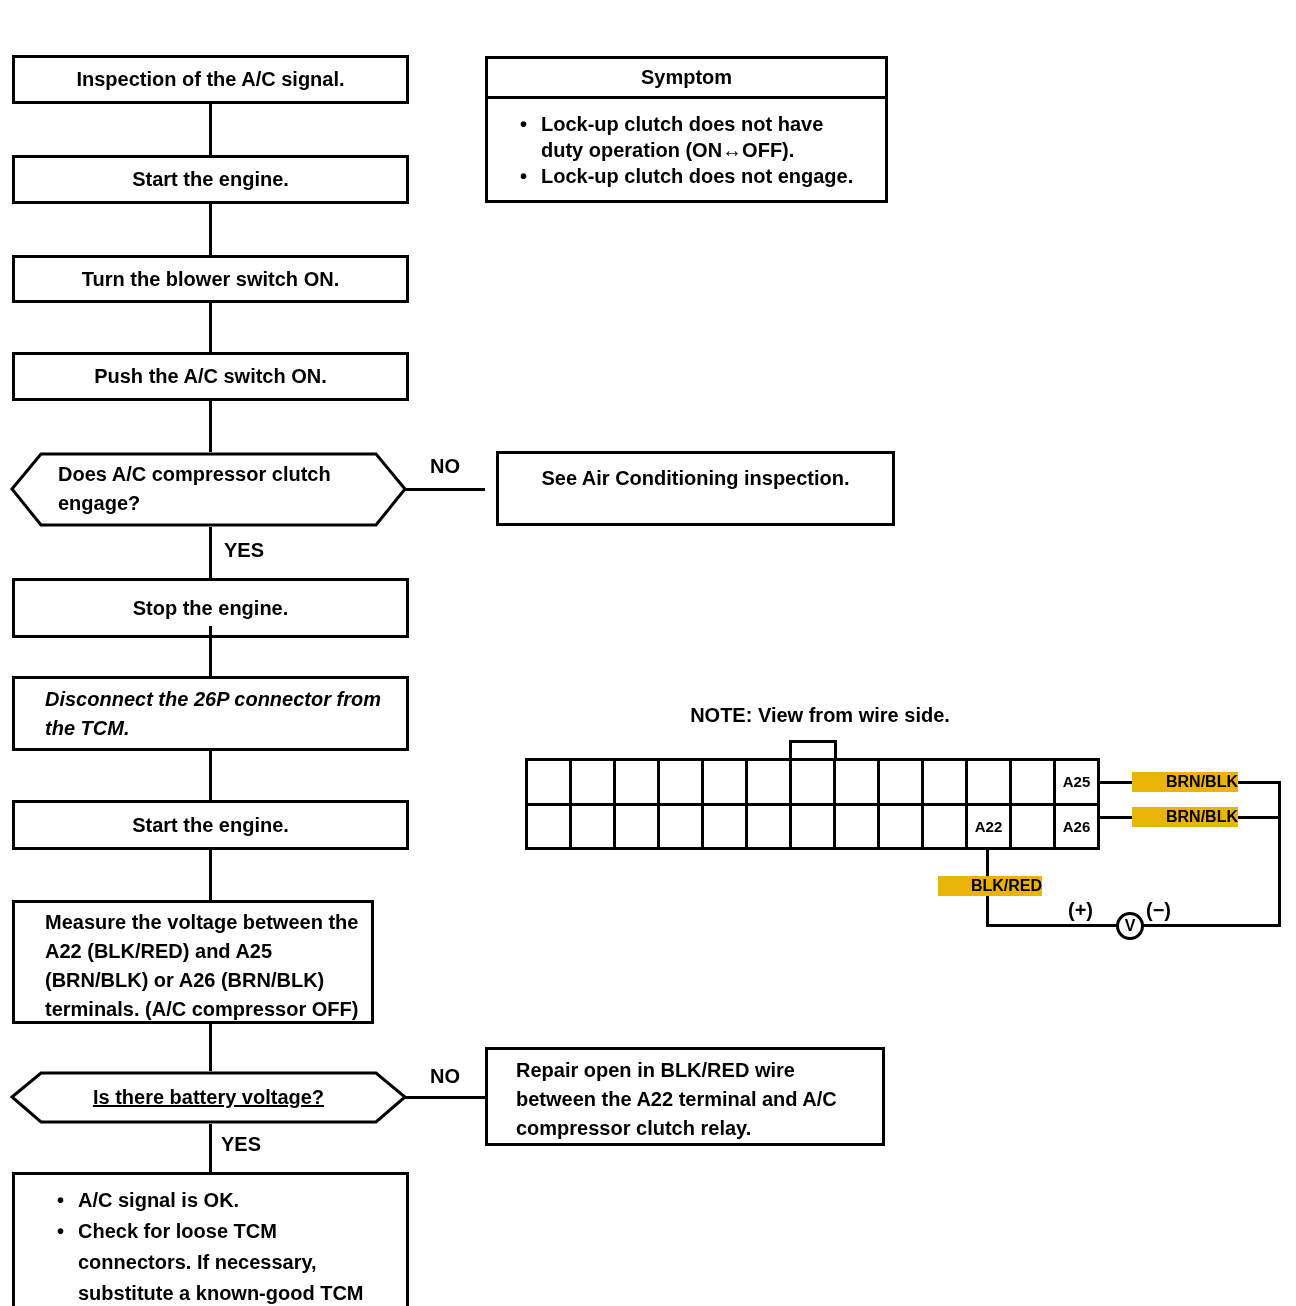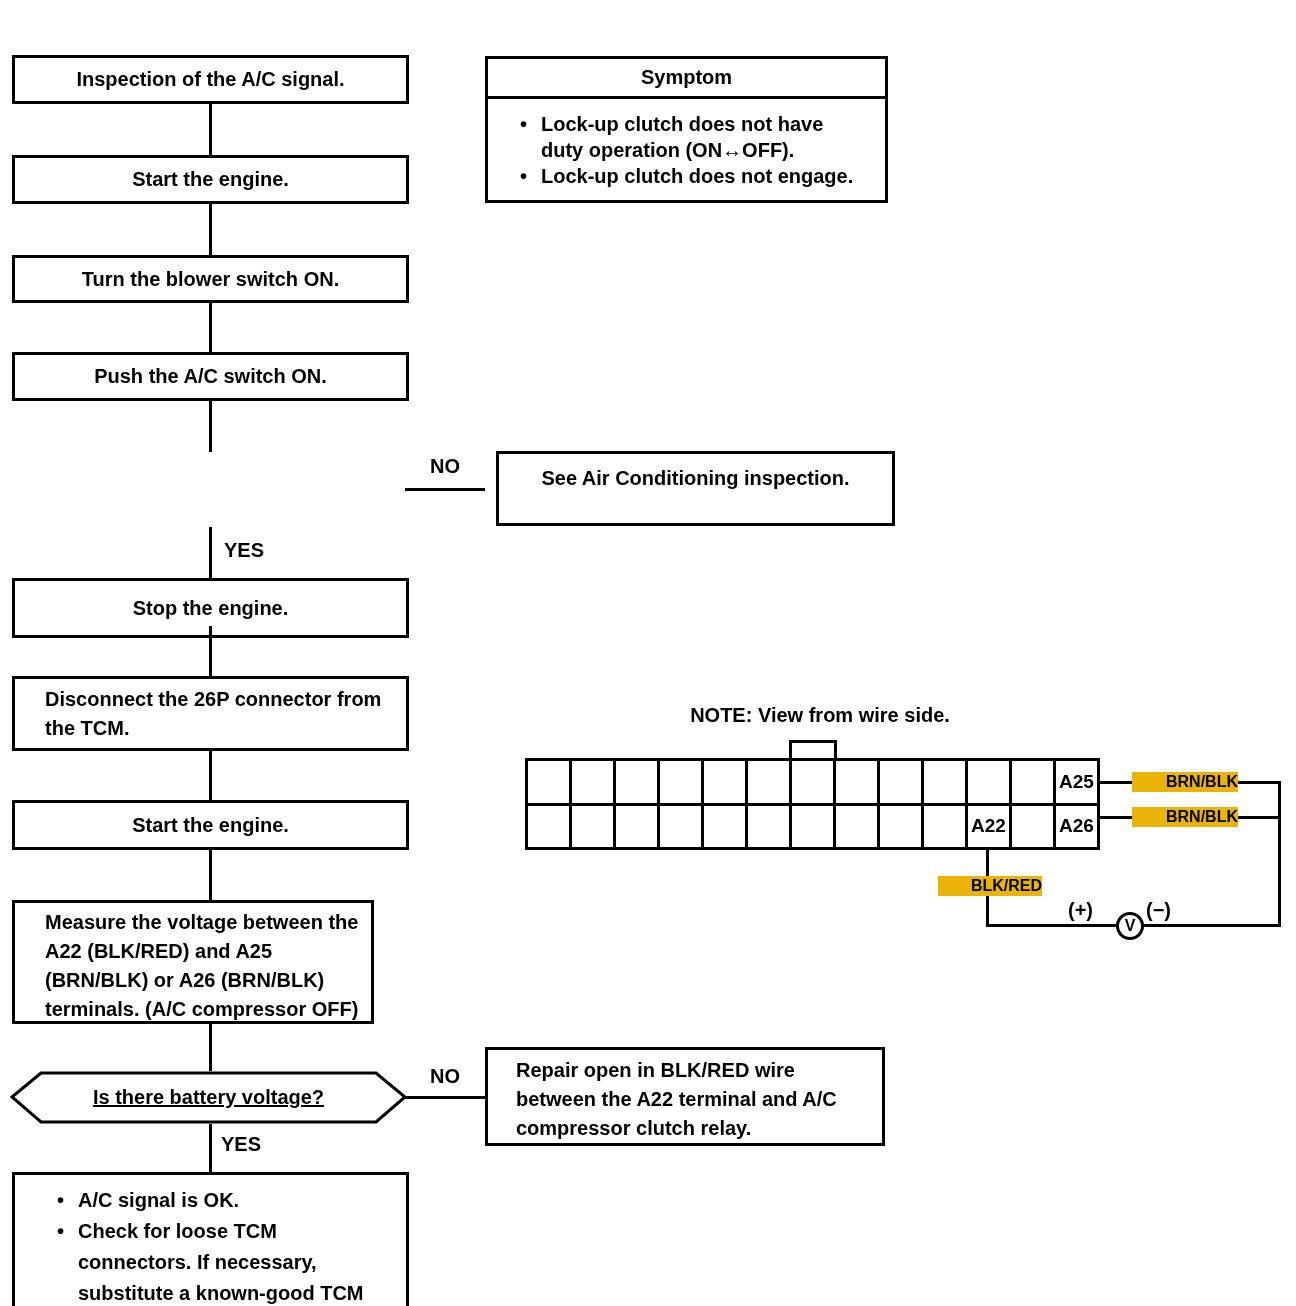--- a/index.html
+++ b/index.html
@@ -26,21 +26,21 @@
   .bullets{padding:12px 14px 0 32px;}
   .bul{position:relative;padding-left:21px;}
   .bul .dot{position:absolute;left:0;top:0;}
   .sym .bul{line-height:26px;font-size:20px;}
   .res .bul{line-height:31px;font-size:20px;}
   .note{position:absolute;text-align:center;font-size:20px;white-space:nowrap;}
   .pingrid{
     position:absolute;box-sizing:border-box;border:3px solid #000;background:#000;
     display:grid;grid-template-columns:repeat(13,1fr);grid-template-rows:1fr 1fr;gap:3px;
   }
-  .pcell{background:#fff;display:flex;align-items:center;justify-content:center;font-size:19px;}
+  .pcell{background:#fff;display:flex;align-items:center;justify-content:center;font-size:15px;}
   .tab{position:absolute;box-sizing:border-box;border:3px solid #000;background:#fff;}
   .wire-label{position:absolute;background:#eab308;text-align:right;font-size:16px;line-height:20px;z-index:3;white-space:nowrap;}
   .meter{
     position:absolute;width:28px;height:28px;box-sizing:border-box;border:3px solid #000;
     border-radius:50%;background:#fff;display:flex;align-items:center;justify-content:center;
     font-size:16px;z-index:3;
   }
 </style>
 </head>
 <body>
@@ -56,32 +56,38 @@
   <div class="vline" style="left:209px;top:156px;height:51px;"></div>
 
   <div class="fbox" style="left:12px;top:207px;width:397px;height:48px;">Turn the blower switch ON.</div>
 
   <div class="vline" style="left:209px;top:255px;height:49px;"></div>
 
   <div class="fbox" style="left:12px;top:304px;width:397px;height:49px;">Push the A/C switch ON.</div>
 
   <div class="vline" style="left:209px;top:353px;height:51px;"></div>
 
+  <div class="hexwrap" style="left:10px;top:404px;width:397px;height:75px;">
+    <svg width="397" height="75" viewBox="0 0 397 75">
+      <polygon points="2,37 31,2 366,2 395,37 366,73 31,73" fill="#ffffff" stroke="#000000" stroke-width="3"></polygon>
+    </svg>
+    <div class="hextext" style="left:48px;top:8px;width:330px;">Does A/C compressor clutch engage?</div>
+  </div>
 
   <div class="hline" style="left:405px;top:440px;width:80px;"></div>
   <div class="lbl" style="left:430px;top:408px;">NO</div>
   <div class="lbl" style="left:224px;top:492px;">YES</div>
 
   <div class="vline" style="left:209px;top:479px;height:51px;"></div>
 
   <div class="fbox" style="left:12px;top:530px;width:397px;height:60px;">Stop the engine.</div>
 
   <div class="vline" style="left:209px;top:578px;height:50px;"></div>
 
-  <div class="fbox ml" style="left:12px;top:628px;width:397px;height:75px;padding:6px 14px 8px 30px;">Disconnect the 26P connector from the TCM.</div>
+  <div class="fbox ml" style="left:12px;top:628px;width:397px;height:75px;padding:6px 14px 8px 30px;font-style:italic;">Disconnect the 26P connector from the TCM.</div>
 
   <div class="vline" style="left:209px;top:703px;height:49px;"></div>
 
   <div class="fbox" style="left:12px;top:752px;width:397px;height:50px;">Start the engine.</div>
 
   <div class="vline" style="left:209px;top:802px;height:50px;"></div>
 
   <div class="fbox ml" style="left:12px;top:852px;width:362px;height:124px;padding:5px 10px 0 30px;">Measure the voltage between the A22 (BLK/RED) and A25 (BRN/BLK) or A26 (BRN/BLK) terminals. (A/C compressor OFF)</div>
 
   <div class="vline" style="left:209px;top:976px;height:47px;"></div>

